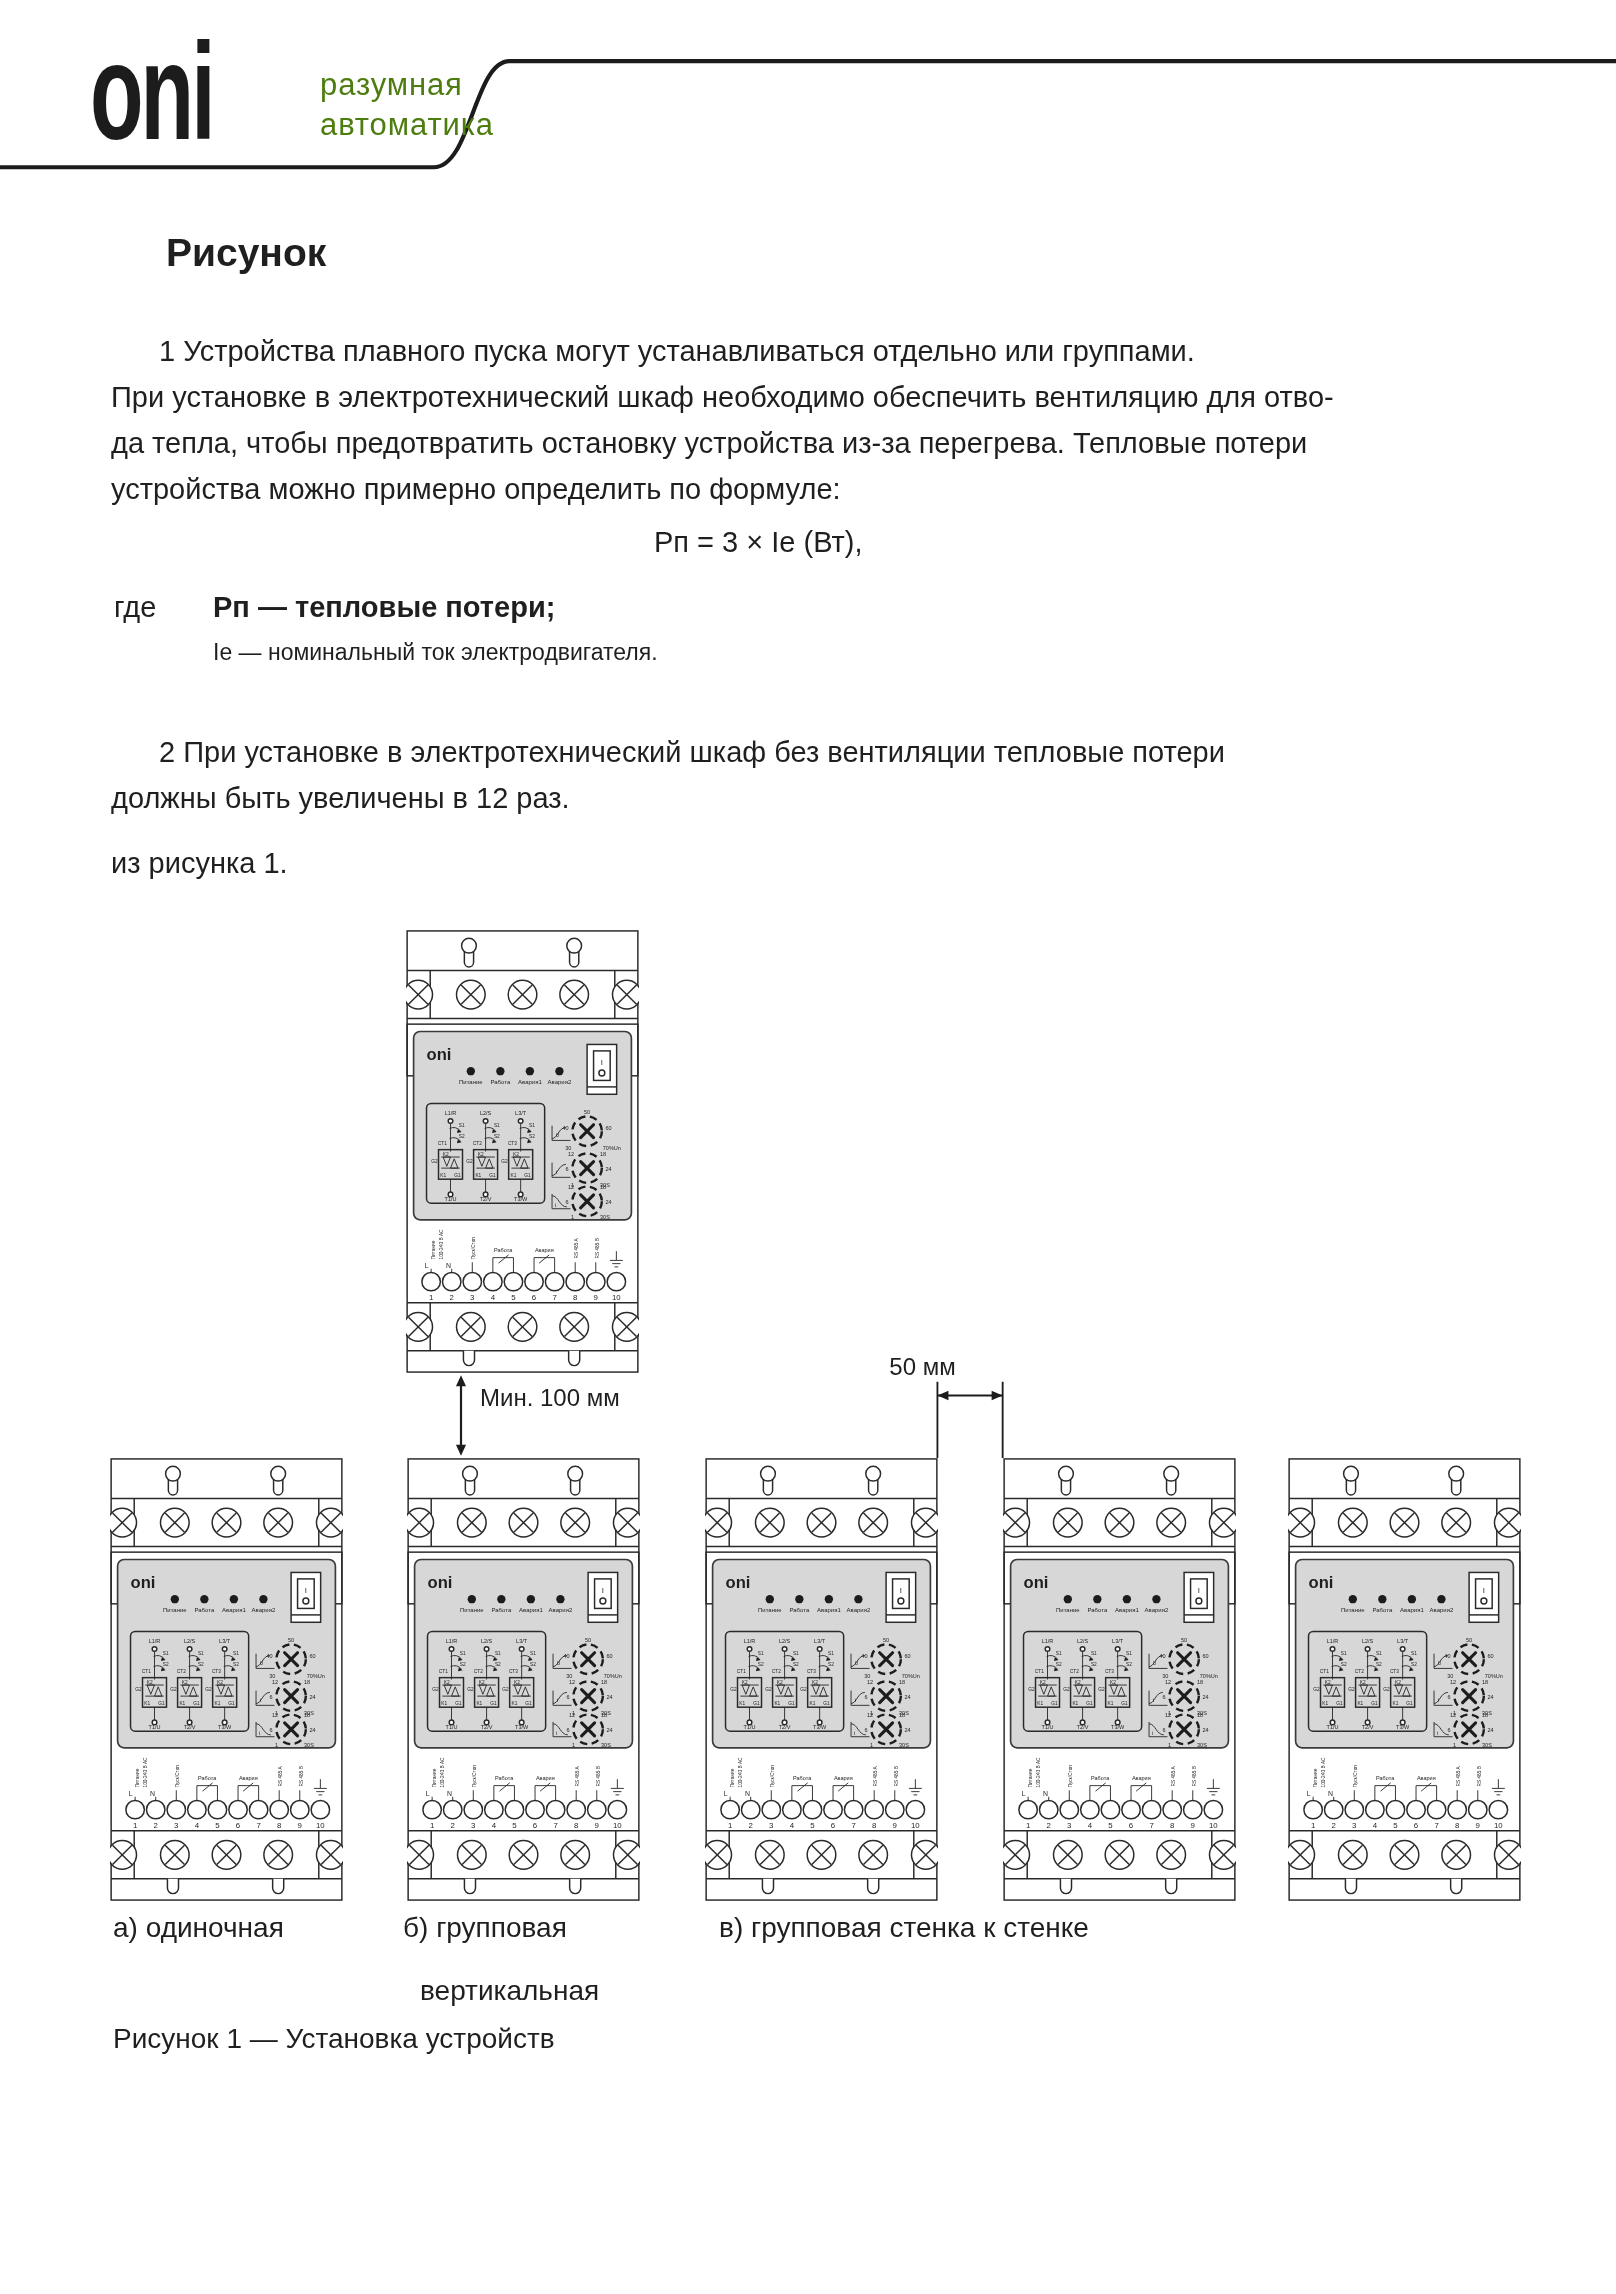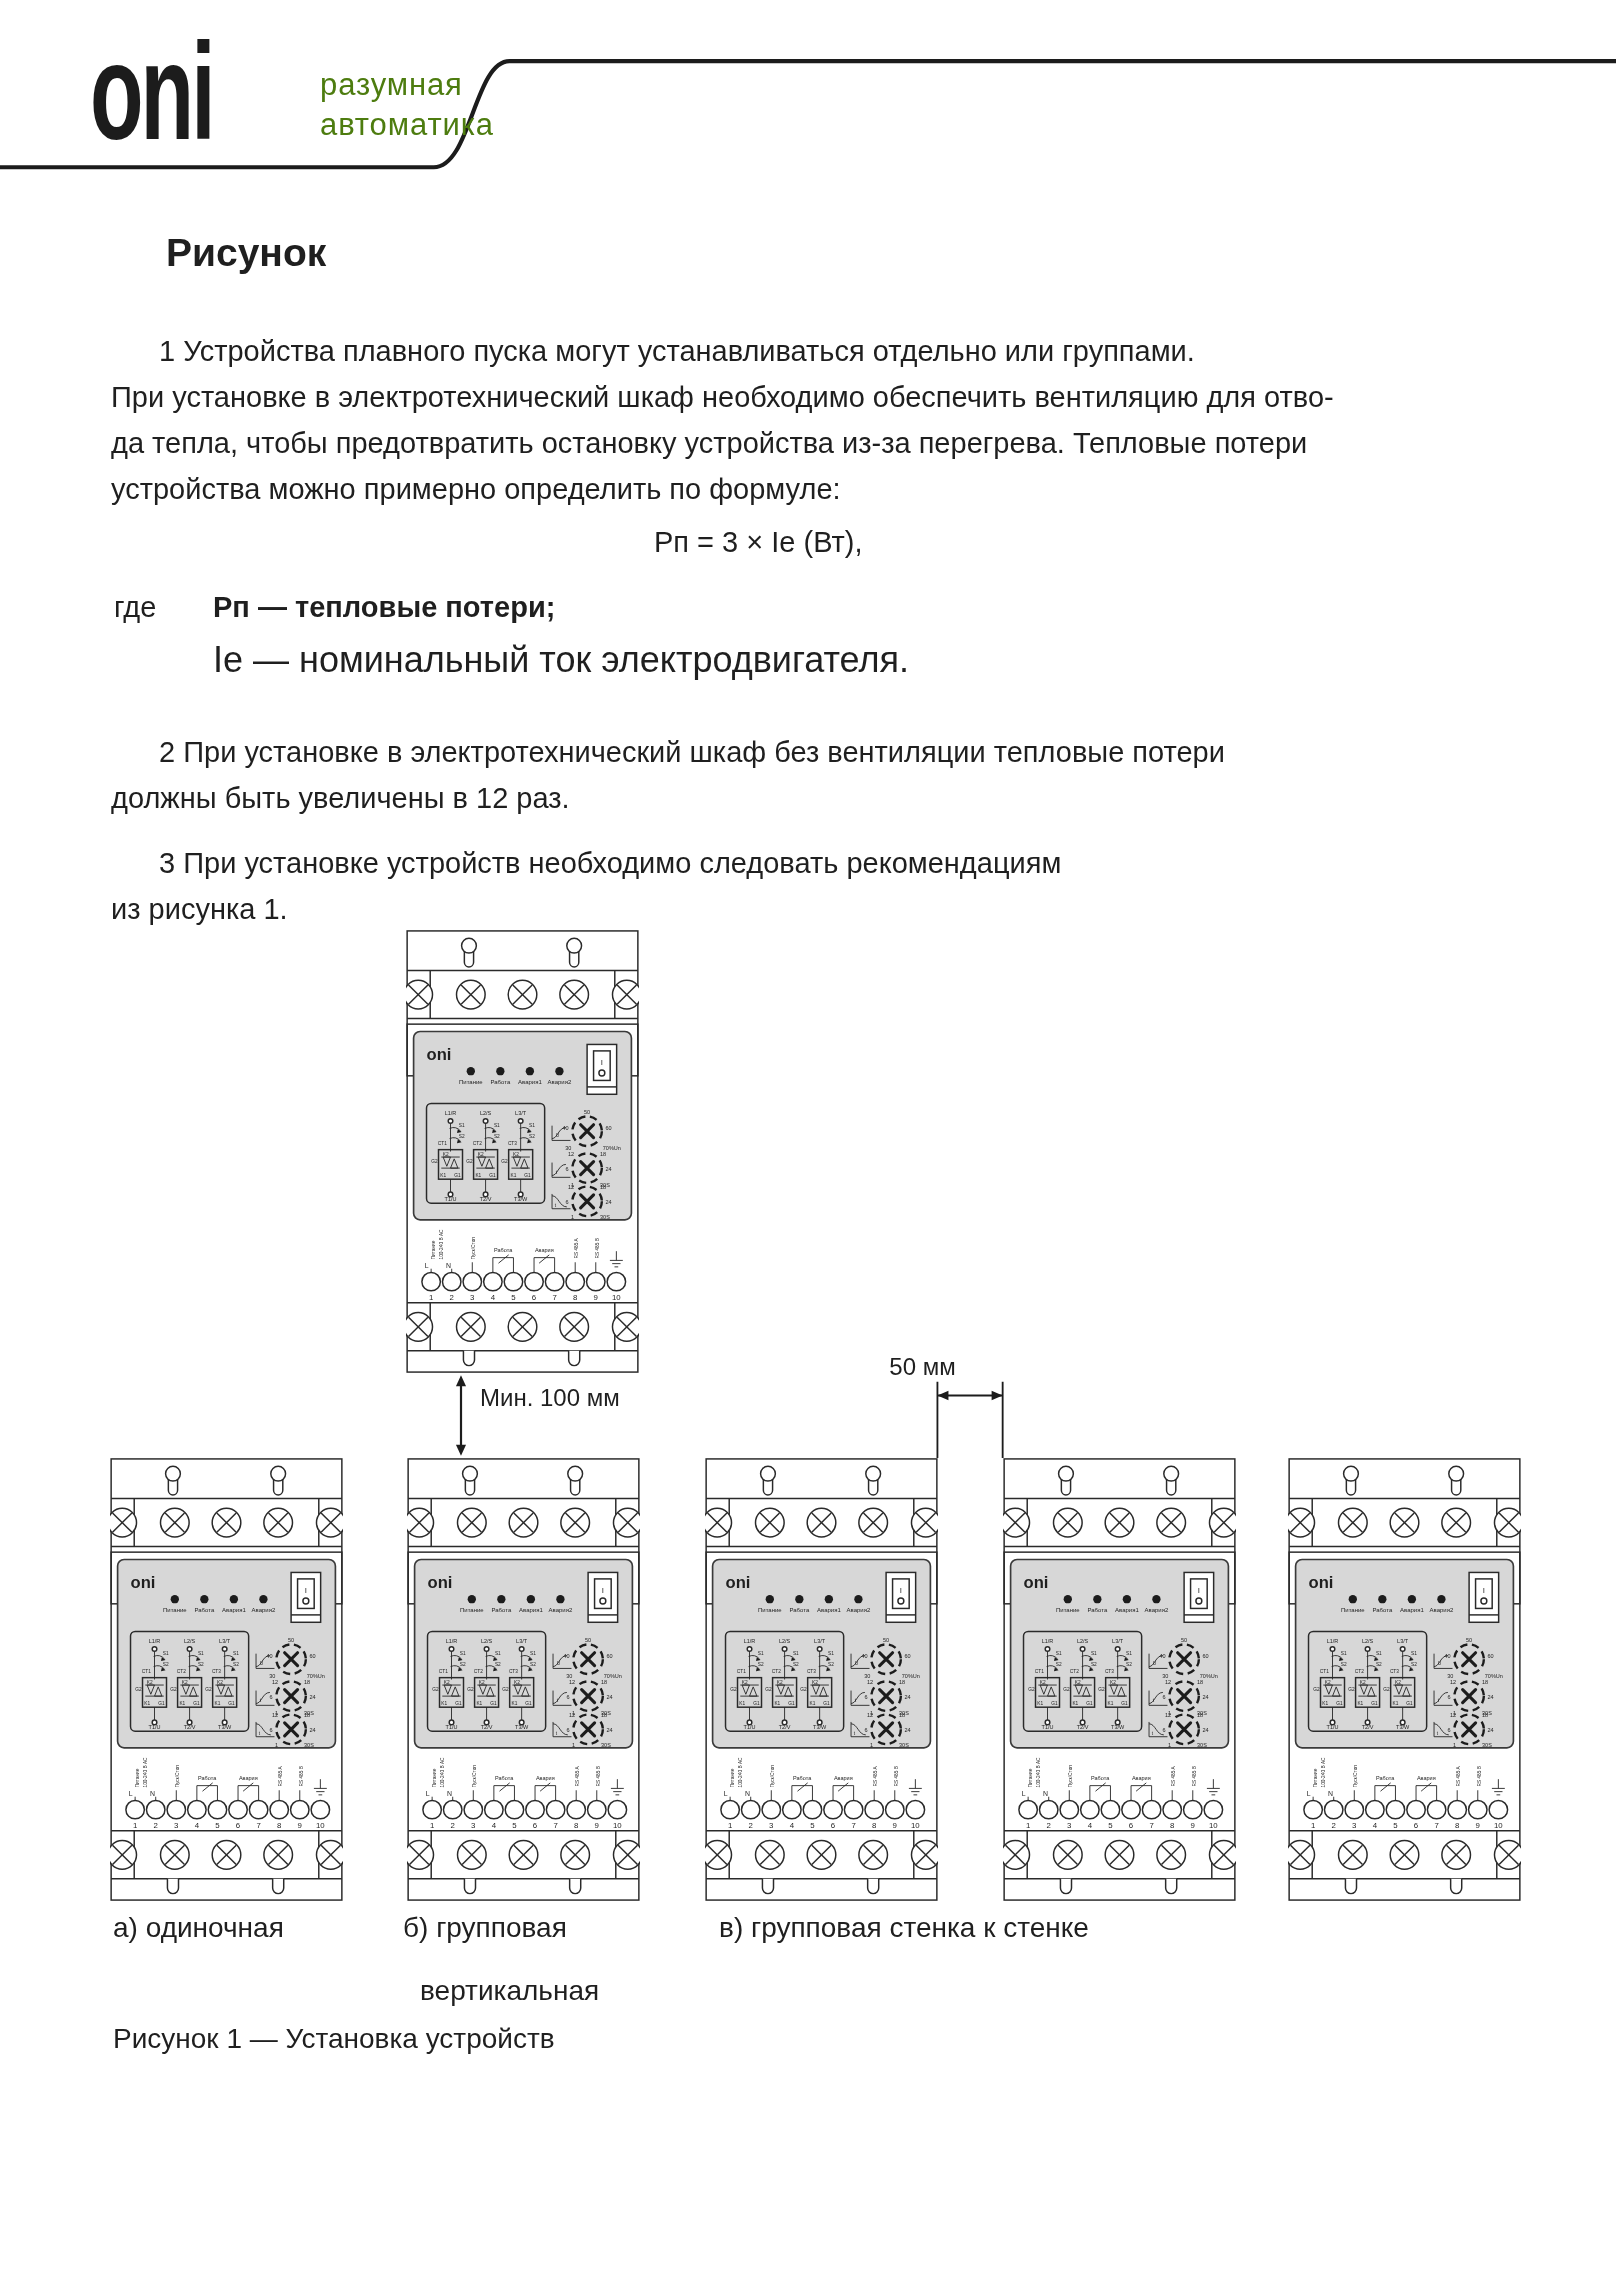--- a/index.html
+++ b/index.html
@@ -11,21 +11,21 @@
         transform:scaleX(.64);transform-origin:left top;color:#1c1c1c;}
   .tagline{left:320px;top:65px;font-size:31px;line-height:40px;color:#4d7c0f;letter-spacing:0.9px;}
   
   .title{left:166px;top:231px;font-size:39px;font-weight:bold;}
   .para{left:111px;width:1403px;}
   .body-line{font-size:29px;line-height:46px;white-space:nowrap;}
   .indent{text-indent:48px;}
   .formula{left:635px;top:526px;font-size:29px;white-space:nowrap;margin-left:19px;}
   .def-kw{left:114px;top:591px;font-size:29px;}
   .def-1{left:213px;top:591px;font-size:29px;white-space:nowrap;font-weight:bold;}
-  .def-2{left:213px;top:639px;font-size:36px;white-space:nowrap;}
+  .def-2{left:213px;top:639px;font-size:23px;white-space:nowrap;}
   
   .device{position:absolute;width:233px;height:443px;}
   .fig-label{font-size:28px;white-space:nowrap;}
   .dim-label{font-size:24px;white-space:nowrap;}
   .caption{left:113px;top:2023px;font-size:28px;white-space:nowrap;}
   
   svg text{font-family:"Liberation Sans",sans-serif;fill:#1f1f1f;}
   .ln{stroke:#2a2a2a;fill:none;stroke-width:1.6;}
   .lnw{stroke:#2a2a2a;fill:#ffffff;stroke-width:1.6;}
   .thin{stroke:#2a2a2a;fill:none;stroke-width:1;}
@@ -63,21 +63,20 @@
   <div class="abs def-kw">где</div>
   <div class="abs def-1">Рп — тепловые потери;</div>
   <div class="abs def-2">Ie — номинальный ток электродвигателя.</div>
 
   <div class="abs para" style="top:729px">
     <div class="body-line indent">2  При установке в электротехнический шкаф без вентиляции тепловые потери</div>
     <div class="body-line">должны быть увеличены в 12 раз.</div>
   </div>
 
   <div class="abs para" style="top:840px">
-    <div class="body-line indent">3  При установке устройств необходимо следовать рекомендациям</div>
     <div class="body-line">из рисунка 1.</div>
   </div>
 
   <div id="figure-layer" class="abs" style="left:0;top:0;width:1617px;height:2294px">
       <svg class="device" viewBox="0 0 252 480" style="left: 1288px; top: 1458px;">
   <rect x="1" y="1" width="250" height="478" class="lnw"></rect>
   <g>
     <rect x="63" y="14" width="10" height="26" rx="5" class="lnw"></rect>
           <circle cx="68" cy="17" r="8" class="lnw"></circle>
   </g>

